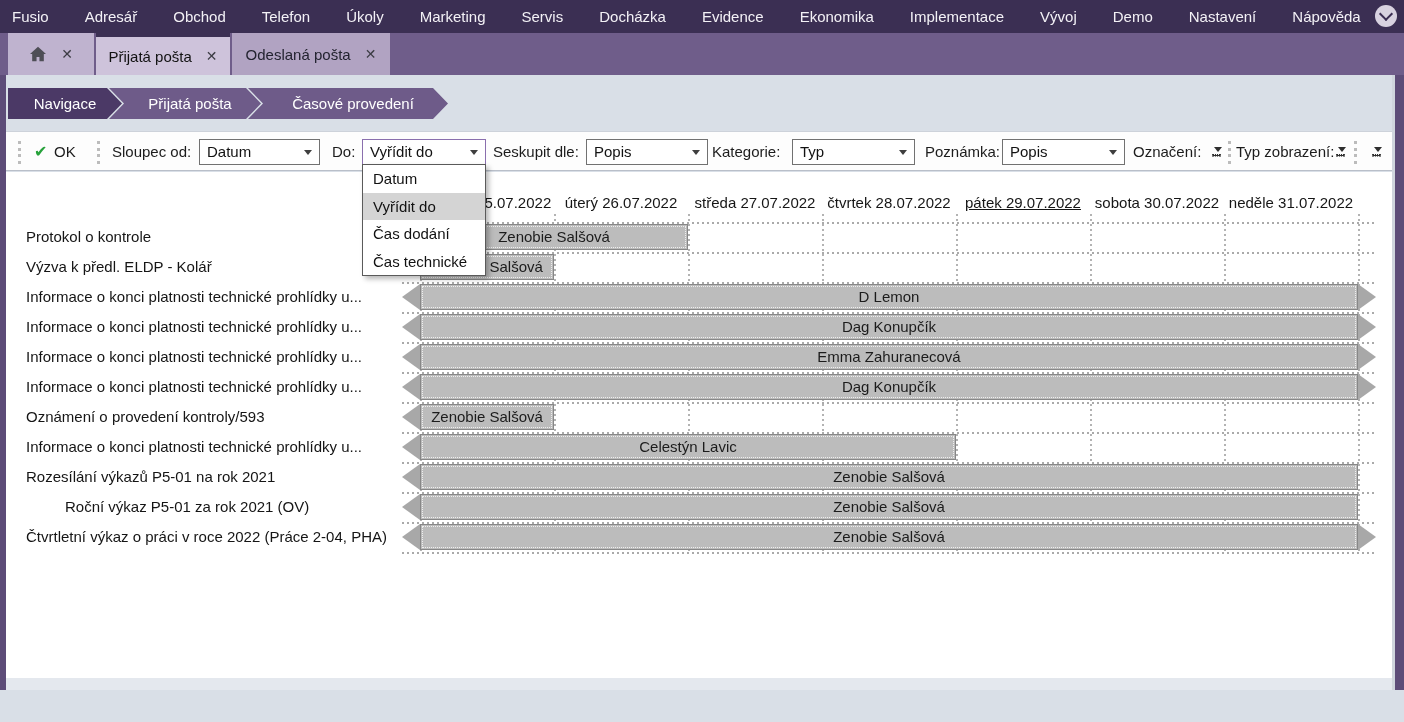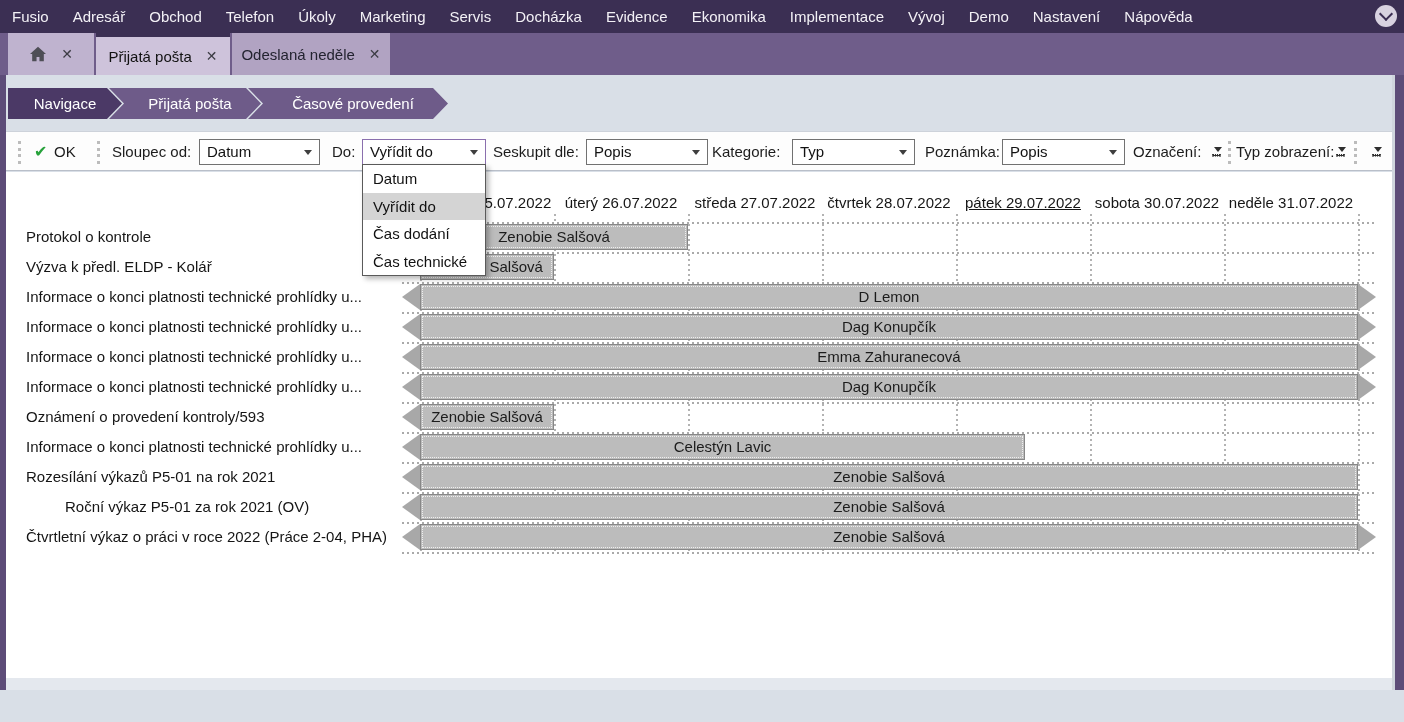--- a/index.html
+++ b/index.html
@@ -75,21 +75,21 @@
   .user-badge{position:absolute;left:10px;top:6px;width:20px;height:20px;border-radius:50%;background:#2fa14f;}
   .user-badge:before{content:"";position:absolute;left:6.5px;top:3.5px;width:7px;height:7px;border-radius:50%;background:#fff;}
   .user-badge:after{content:"";position:absolute;left:3.5px;top:11.5px;width:13px;height:6px;border-radius:6px 6px 2px 2px;background:#fff;}
 </style>
 </head>
 <body>
 
 <div class="app">
 
   <div class="menubar">
-    <div id="menu-items" style="display:flex;gap:24px;">
+    <div id="menu-items" style="display:flex;gap:36px;">
         <div class="menu-item">Fusio</div>
         <div class="menu-item">Adresář</div>
         <div class="menu-item">Obchod</div>
         <div class="menu-item">Telefon</div>
         <div class="menu-item">Úkoly</div>
         <div class="menu-item">Marketing</div>
         <div class="menu-item">Servis</div>
         <div class="menu-item">Docházka</div>
         <div class="menu-item">Evidence</div>
         <div class="menu-item">Ekonomika</div>
@@ -109,21 +109,21 @@
             <path d="M12 1 1 11h3v10h6v-6h4v6h6V11h3z" fill="#4e4e56"></path>
           </svg>
         </div>
         <div class="close">✕</div>
       </div>
       <div class="tab active" style="left: 96px; width: 134px;">
         <div style="white-space: nowrap;">Přijatá pošta</div>
         <div class="close">✕</div>
       </div>
       <div class="tab inactive" style="left: 232px; width: 158px;">
-        <div style="white-space: nowrap;">Odeslaná neděle</div>
+        <div style="white-space: nowrap;">Odeslaná pošta</div>
         <div class="close">✕</div>
       </div>
     </div>
 
   <div class="edge left"></div>
   <div class="edge right"></div>
 
   <div id="breadcrumb">
       <div class="crumb first" style="left: 8px; width: 114px;">Navigace</div>
       <div class="crumb rest" style="left: 109px; width: 152px; padding-left: 10px;">Přijatá pošta</div>
@@ -230,21 +230,21 @@
       <div class="arrow-l" style="left: 402px; top: 344px;"></div>
       <div class="arrow-r" style="left: 1358px; top: 344px;"></div>
       <div class="row-title" style="top: 372px;">Informace o konci platnosti technické prohlídky u...</div>
       <div class="bar" style="left: 420px; width: 938px; top: 374px;">Dag Konupčík</div>
       <div class="arrow-l" style="left: 402px; top: 374px;"></div>
       <div class="arrow-r" style="left: 1358px; top: 374px;"></div>
       <div class="row-title" style="top: 402px;">Oznámení o provedení kontroly/593</div>
       <div class="bar" style="left: 420px; width: 134px; top: 404px;">Zenobie Salšová</div>
       <div class="arrow-l" style="left: 402px; top: 404px;"></div>
       <div class="row-title" style="top: 432px;">Informace o konci platnosti technické prohlídky u...</div>
-      <div class="bar" style="left: 420px; width: 605px; top: 434px;">Celestýn Lavic</div>
+      <div class="bar" style="left: 420px; width: 536px; top: 434px;">Celestýn Lavic</div>
       <div class="arrow-l" style="left: 402px; top: 434px;"></div>
       <div class="row-title" style="top: 462px;">Rozesílání výkazů P5-01 na rok 2021</div>
       <div class="bar" style="left: 420px; width: 938px; top: 464px;">Zenobie Salšová</div>
       <div class="arrow-l" style="left: 402px; top: 464px;"></div>
       <div class="row-title" style="top: 492px; margin-left: 39px;">Roční výkaz P5-01 za rok 2021 (OV)</div>
       <div class="bar" style="left: 420px; width: 938px; top: 494px;">Zenobie Salšová</div>
       <div class="arrow-l" style="left: 402px; top: 494px;"></div>
       <div class="row-title" style="top: 522px;">Čtvrtletní výkaz o práci v roce 2022 (Práce 2-04, PHA)</div>
       <div class="bar" style="left: 420px; width: 938px; top: 524px;">Zenobie Salšová</div>
       <div class="arrow-l" style="left: 402px; top: 524px;"></div>

